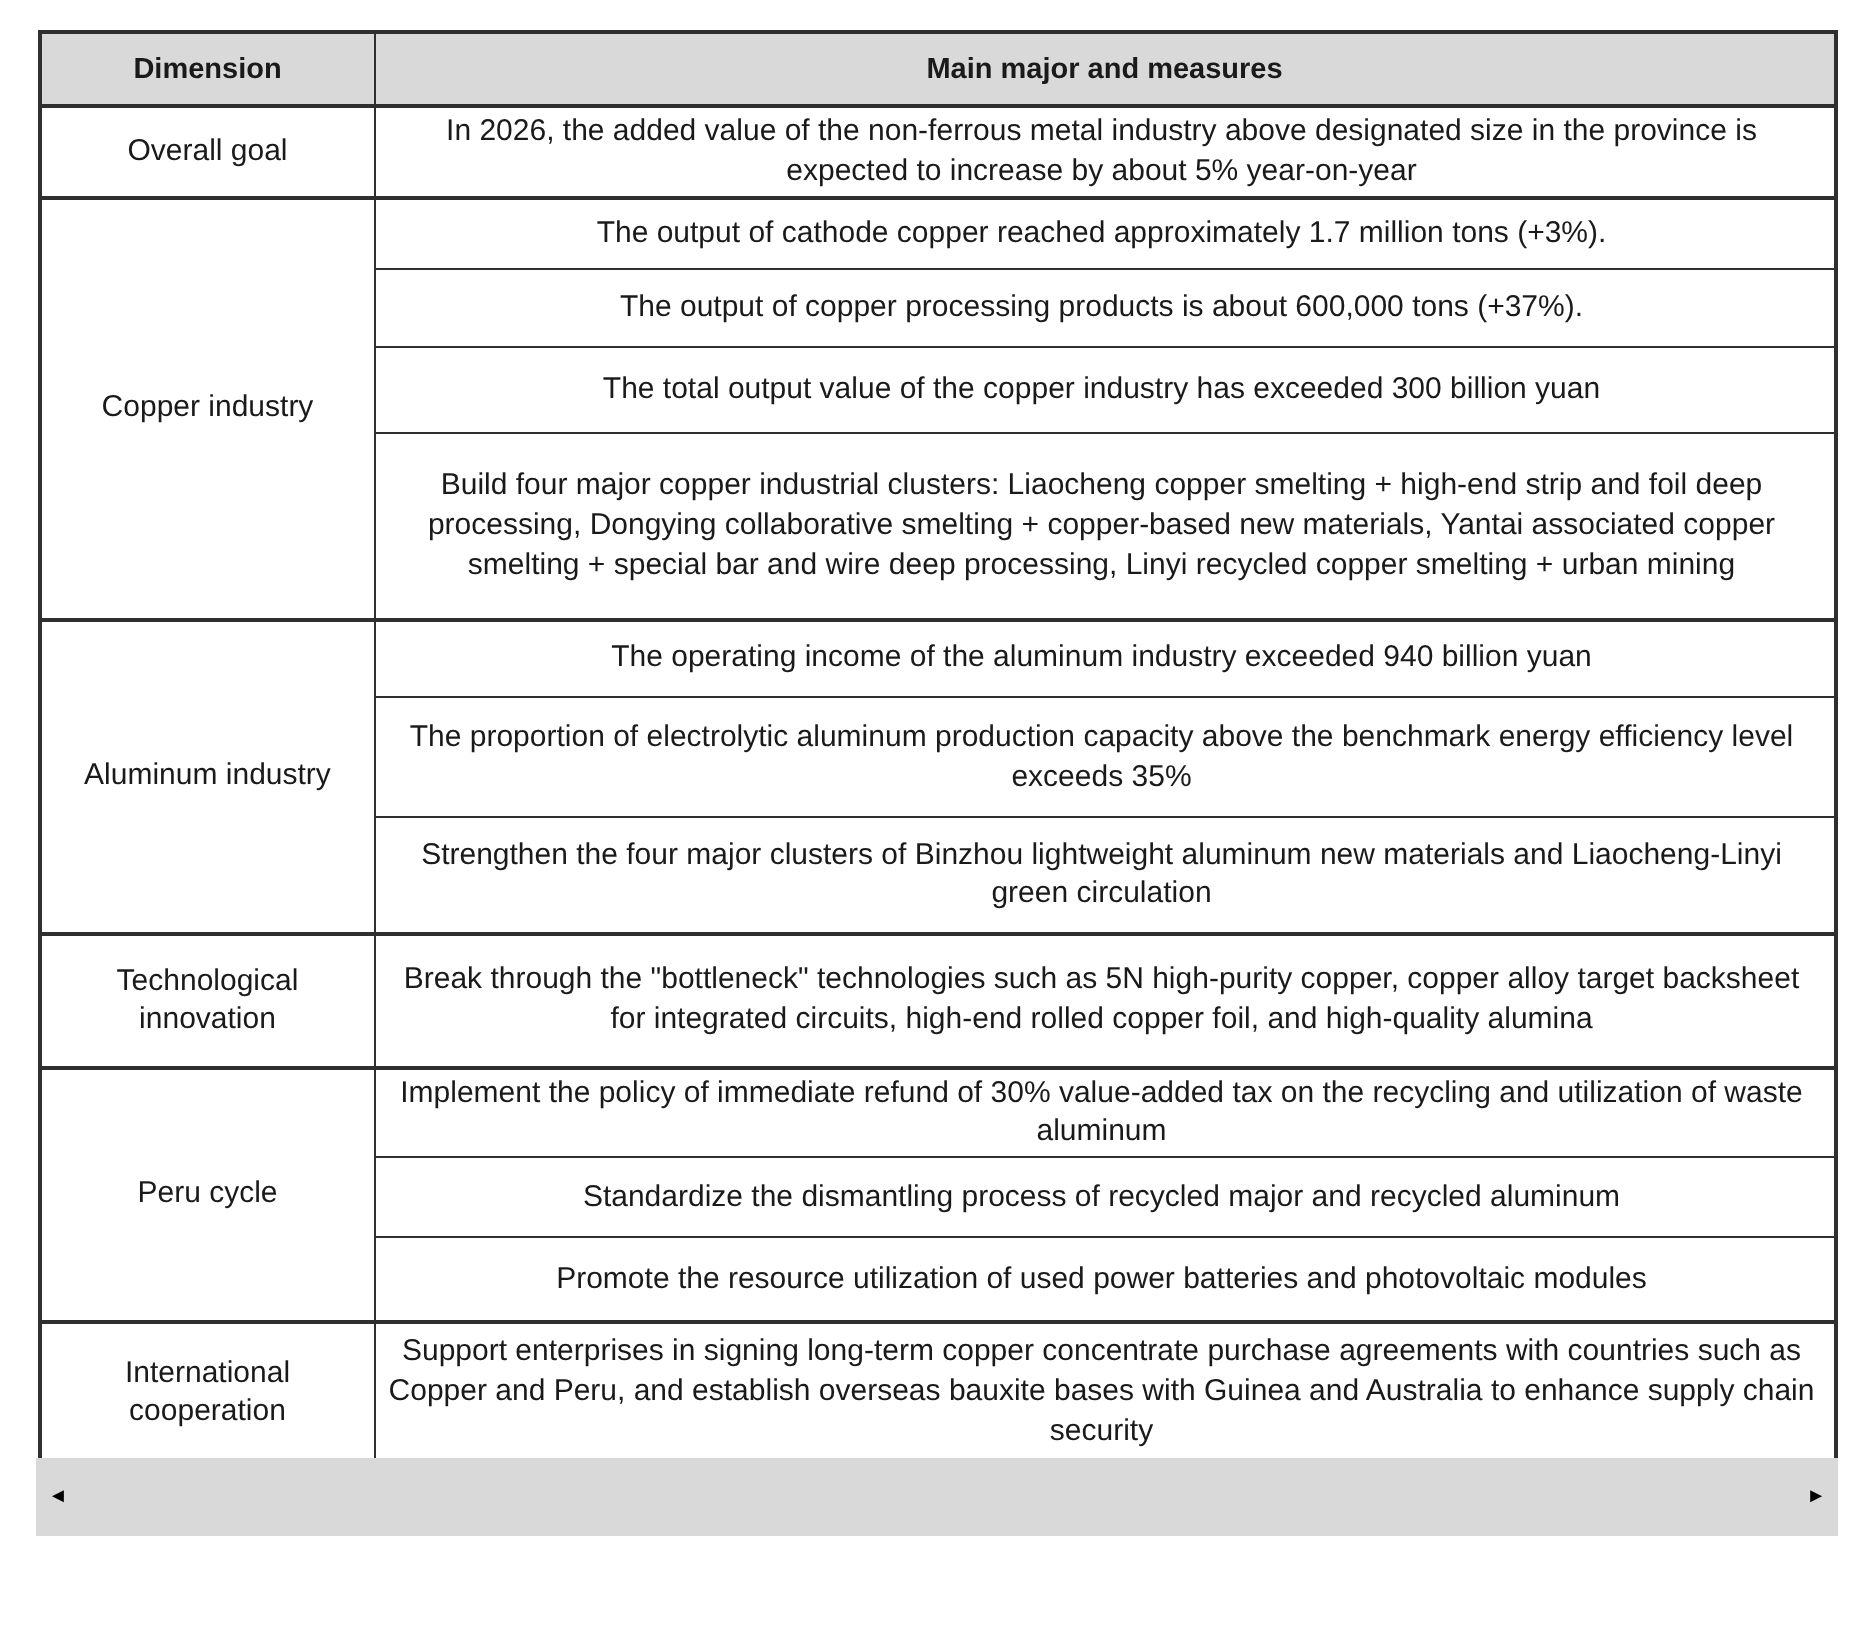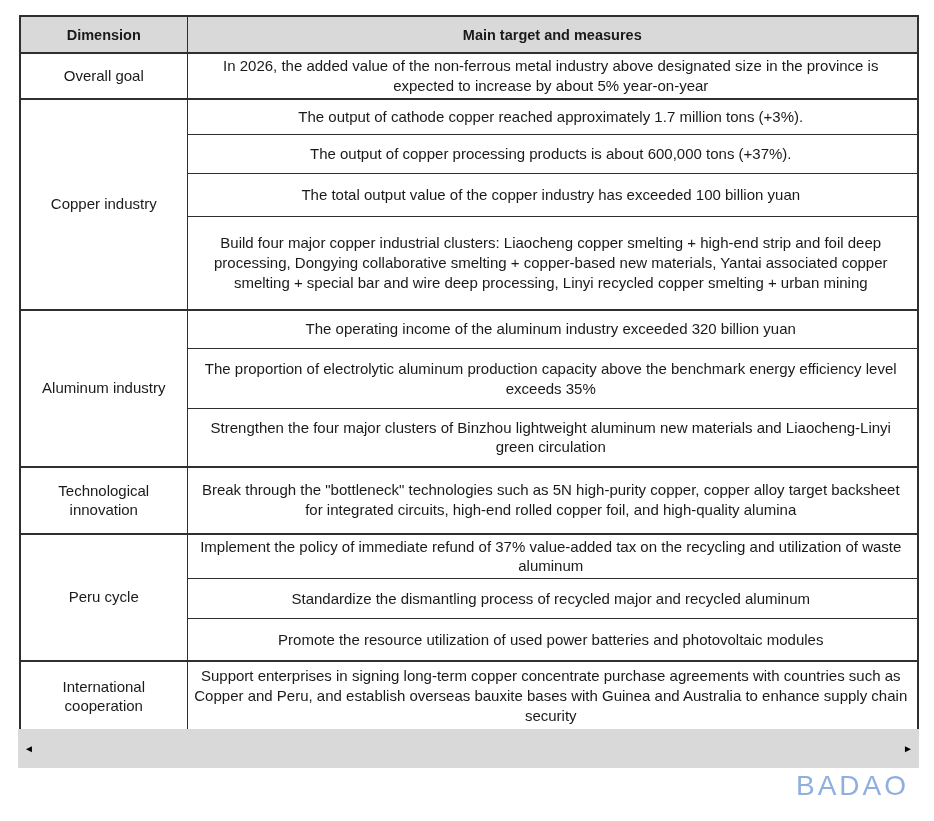--- a/index.html
+++ b/index.html
@@ -97,72 +97,71 @@
 </style>
 </head>
 <body>
 
 <div class="stage">
 
   <table class="goals-table">
     <thead>
       <tr>
         <th class="col-dim">Dimension</th>
-        <th class="col-measures">Main target and measures</th>
+        <th class="col-measures">Main major and measures</th>
       </tr>
     </thead>
     <tbody id="table-body">
         <tr class="section-start" style="height: 45px;">
           <td class="dim-cell" rowspan="1">Overall goal</td>
           <td class="measure-cell">In 2026, the added value of the non-ferrous metal industry above designated size in the province is expected to increase by about 5% year-on-year</td>
         </tr>
         <tr class="section-start" style="height: 36px;">
           <td class="dim-cell" rowspan="4">Copper industry</td>
           <td class="measure-cell">The output of cathode copper reached approximately 1.7 million tons (+3%).</td>
         </tr>
         <tr style="height: 39px;">
           <td class="measure-cell">The output of copper processing products is about 600,000 tons (+37%).</td>
         </tr>
         <tr style="height: 43px;">
-          <td class="measure-cell">The total output value of the copper industry has exceeded 100 billion yuan</td>
+          <td class="measure-cell">The total output value of the copper industry has exceeded 300 billion yuan</td>
         </tr>
         <tr style="height: 93px;">
           <td class="measure-cell">Build four major copper industrial clusters: Liaocheng copper smelting + high-end strip and foil deep processing, Dongying collaborative smelting + copper-based new materials, Yantai associated copper smelting + special bar and wire deep processing, Linyi recycled copper smelting + urban mining</td>
         </tr>
         <tr class="section-start" style="height: 39px;">
           <td class="dim-cell" rowspan="3">Aluminum industry</td>
-          <td class="measure-cell">The operating income of the aluminum industry exceeded 320 billion yuan</td>
+          <td class="measure-cell">The operating income of the aluminum industry exceeded 940 billion yuan</td>
         </tr>
         <tr style="height: 60px; padding-left: 35px;">
           <td class="measure-cell">The proportion of electrolytic aluminum production capacity above the benchmark energy efficiency level exceeds 35%</td>
         </tr>
         <tr style="height: 58px;">
           <td class="measure-cell">Strengthen the four major clusters of Binzhou lightweight aluminum new materials and Liaocheng-Linyi green circulation</td>
         </tr>
         <tr class="section-start" style="height: 67px;">
           <td class="dim-cell" rowspan="1">Technological innovation</td>
           <td class="measure-cell">Break through the "bottleneck" technologies such as 5N high-purity copper, copper alloy target backsheet for integrated circuits, high-end rolled copper foil, and high-quality alumina</td>
         </tr>
         <tr class="section-start" style="height: 41px;">
           <td class="dim-cell" rowspan="3">Peru cycle</td>
-          <td class="measure-cell">Implement the policy of immediate refund of 37% value-added tax on the recycling and utilization of waste aluminum</td>
+          <td class="measure-cell">Implement the policy of immediate refund of 30% value-added tax on the recycling and utilization of waste aluminum</td>
         </tr>
         <tr style="height: 40px;">
           <td class="measure-cell">Standardize the dismantling process of recycled major and recycled aluminum</td>
         </tr>
         <tr style="height: 42px;">
           <td class="measure-cell">Promote the resource utilization of used power batteries and photovoltaic modules</td>
         </tr>
         <tr class="section-start" style="height: 71px;">
           <td class="dim-cell" rowspan="1">International cooperation</td>
           <td class="measure-cell">Support enterprises in signing long-term copper concentrate purchase agreements with countries such as Copper and Peru, and establish overseas bauxite bases with Guinea and Australia to enhance supply chain security</td>
         </tr>
       </tbody>
   </table>
 
   <div class="hscrollbar">
     <span class="arrow left">◄</span>
     <span class="arrow right">►</span>
   </div>
 
-  <div class="watermark">BADAO</div>
 
 </div>
 
 </body></html>

